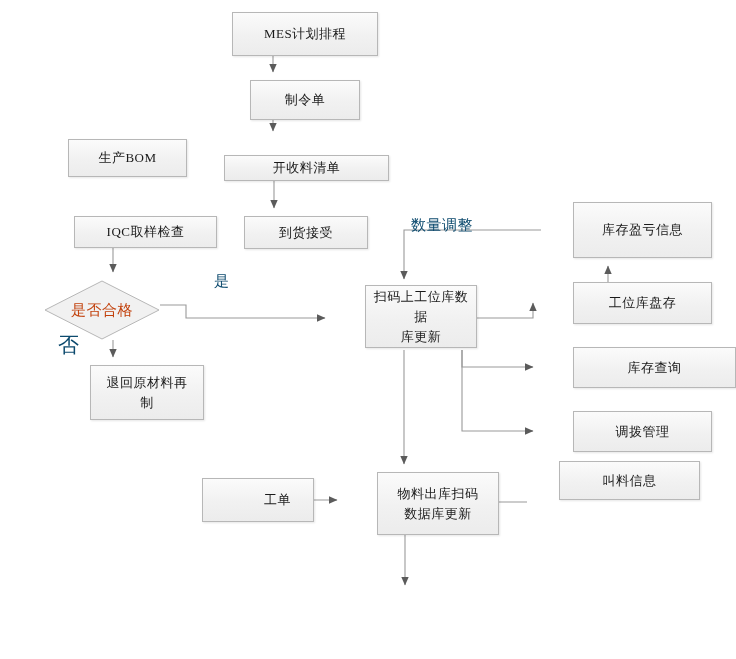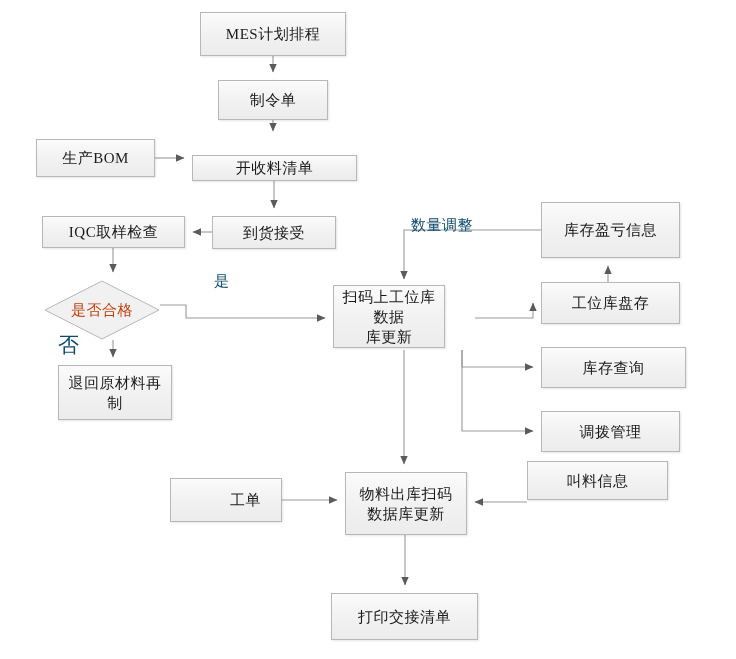--- a/index.html
+++ b/index.html
@@ -26,25 +26,26 @@
   .node {
     position: absolute;
     box-sizing: border-box;
     display: flex;
     align-items: center;
     justify-content: center;
     text-align: center;
     border: 1px solid #b7b7b7;
     background: linear-gradient(to bottom, #fbfbfb 0%, #f1f1f1 55%, #ececec 100%);
     color: #1a1a1a;
-    font-size: 15px;
+    font-size: 13px;
     line-height: 20px;
     letter-spacing: 0.5px;
     box-shadow: 1px 1px 2px rgba(0,0,0,0.10);
     z-index: 2;
+    margin-left: 32px;
   }
   .node span { display: block; padding: 0 6px; white-space: pre-line; }
   .diamond-wrap {
     position: absolute;
     z-index: 2;
   }
   .diamond-wrap svg { display: block; }
   .diamond-label {
     position: absolute;
     left: 0;
@@ -164,44 +165,41 @@
   </div>
 
   <div class="node" style="left:541px; top:202px; width:139px; height:56px;">
     <span>库存盈亏信息</span>
   </div>
 
   <div class="node" style="left:541px; top:282px; width:139px; height:42px;">
     <span>工位库盘存</span>
   </div>
 
-  <div class="node" style="left:541px; top:347px; width:145px; height:41px;">
+  <div class="node" style="left:541px; top:347px; width:163px; height:41px;">
     <span>库存查询</span>
   </div>
 
   <div class="node" style="left:541px; top:411px; width:139px; height:41px;">
     <span>调拨管理</span>
   </div>
 
   <div class="node" style="left:170px; top:478px; width:112px; height:44px;padding-left:39px;">
     <span>工单</span>
   </div>
 
   <div class="node" style="left:345px; top:472px; width:122px; height:63px;">
     <span>物料出库扫码
 数据库更新</span>
   </div>
 
   <div class="node" style="left:527px; top:461px; width:141px; height:39px;">
     <span>叫料信息</span>
   </div>
 
-  <div class="node" style="left:331px; top:593px; width:147px; height:47px;">
-    <span>打印交接清单</span>
-  </div>
 
   <div class="edge-label" style="left:214px; top:272px;">是</div>
 
   <div class="edge-label big" style="left:58px; top:331px;">否</div>
 
   <div class="edge-label" style="left:411px; top:216px;">数量调整</div>
 
 </div>
 
 </body></html>

